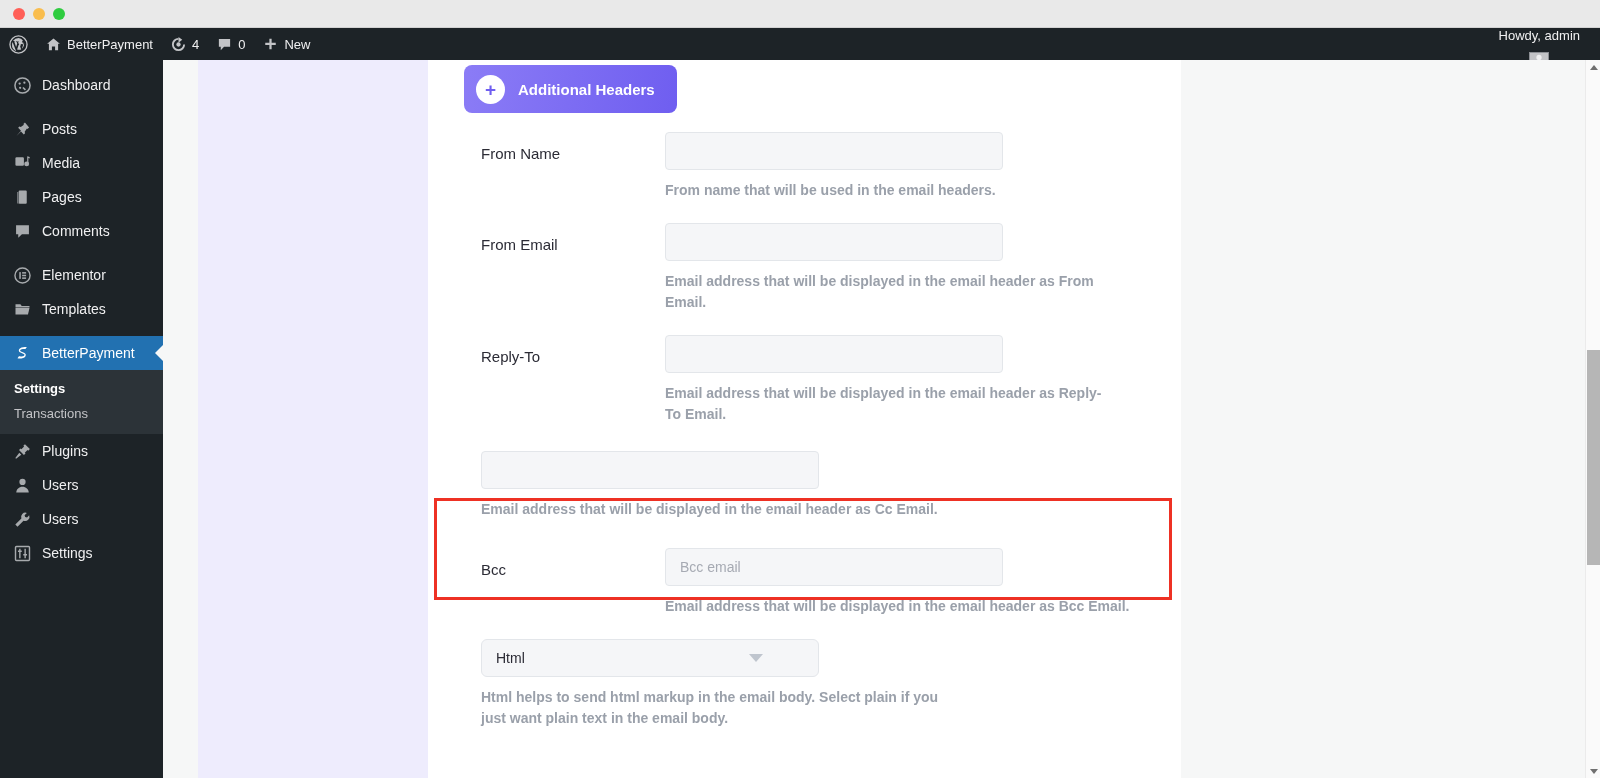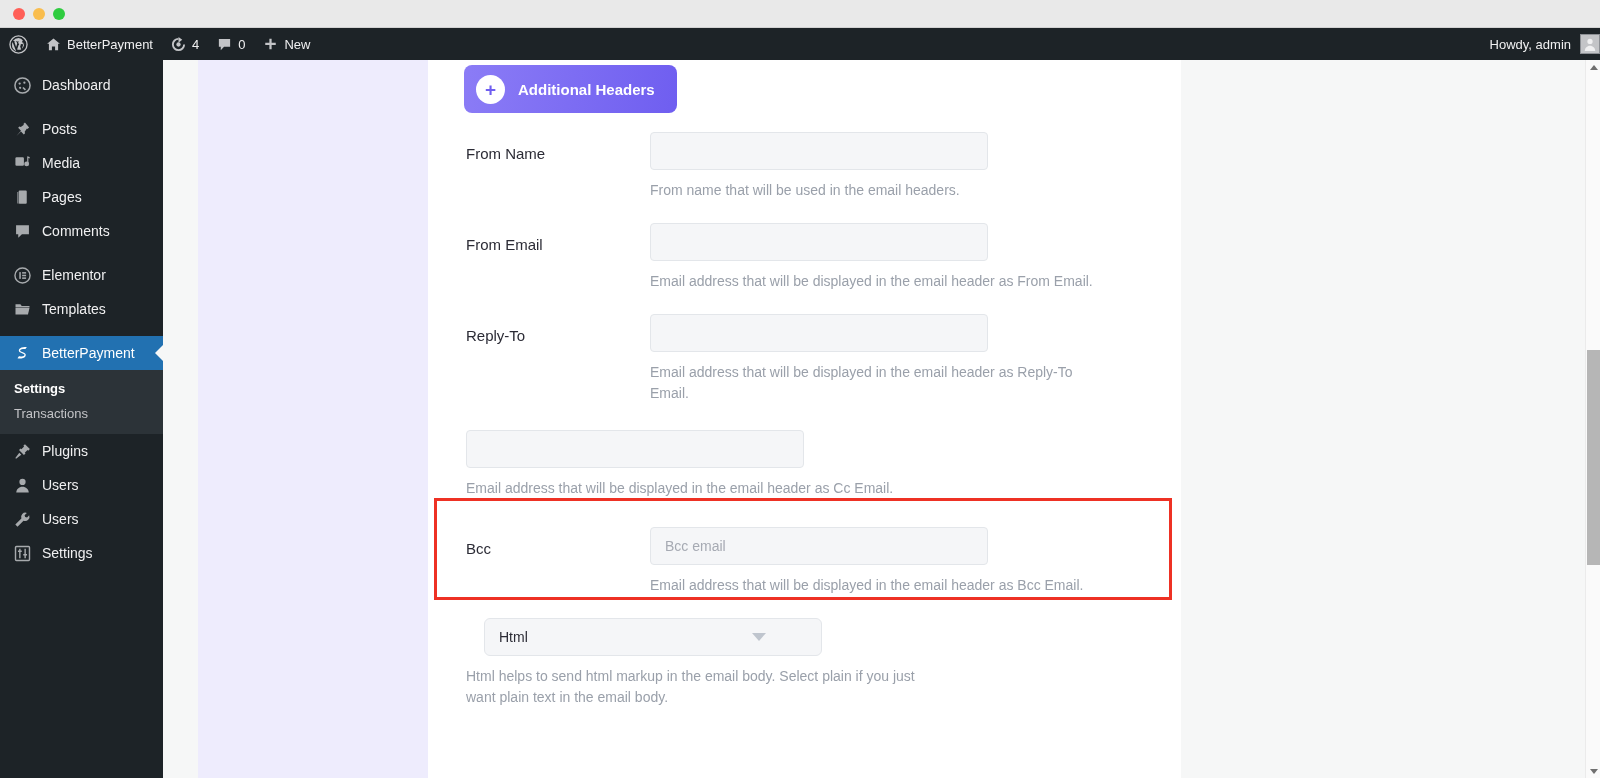--- a/index.html
+++ b/index.html
@@ -34,21 +34,21 @@
   }
   .ab-left { display: flex; align-items: center; height: 32px; }
   .ab-item {
     display: flex; align-items: center; gap: 6px;
     height: 32px; padding: 0 9px;
     color: #f0f0f1;
     white-space: nowrap;
   }
   .ab-item .glyph { color: #a7aaad; display: flex; align-items: center; }
   .ab-spacer { flex: 1; }
-  .ab-right { display: flex; align-items: center; height: 32px; padding-right: 0; gap: 9px; }
+  .ab-right { display: flex; align-items: center; height: 32px; padding-right: 20px; gap: 9px; flex-direction: column; }
   .avatar-box {
     width: 20px; height: 20px; background: #c3c4c7;
     display: flex; align-items: center; justify-content: center;
     border: 1px solid #8c8f94;
   }
 
   
   .stage { position: relative; width: 1600px; height: 718px; background: #000000; }
 
   
@@ -123,21 +123,21 @@
   }
   .headers-btn .plus-circle {
     width: 29px; height: 29px; border-radius: 50%;
     background: #fff; color: #6f5ef0;
     display: flex; align-items: center; justify-content: center;
     font-size: 19px; font-weight: bold; line-height: 1;
     flex: none;
   }
 
   
-  .form-area { position: absolute; left: 2px; top: 72px; width: 753px; }
+  .form-area { position: absolute; left: 17px; top: 72px; width: 753px; }
   .field-row {
     position: relative;
     display: flex;
     padding: 0 0 0 36px;
   }
   .field-label {
     width: 184px; flex: none;
     font-size: 15px; color: #2b2b35;
     padding-top: 13px;
   }
@@ -146,21 +146,21 @@
     width: 338px; height: 38px;
     background: #f5f6f8;
     border: 1px solid #e3e6ea;
     border-radius: 4px;
     padding: 0 14px;
     font-size: 14px; color: #2b2b35;
     font-family: "Liberation Sans", sans-serif;
     outline: none;
   }
   .txt-input::placeholder { color: #a6aab3; }
-  .select-wrap { position: relative; width: 296px; margin-left: 18px; }
+  .select-wrap { position: relative; width: 296px; }
   .sel-input {
     width: 338px; height: 38px;
     background: #f5f6f8;
     border: 1px solid #e3e6ea;
     border-radius: 6px;
     padding: 0 34px 0 14px;
     font-size: 14px; color: #2b2b35;
     font-family: "Liberation Sans", sans-serif;
     display: flex; align-items: center;
     cursor: pointer;
@@ -172,20 +172,21 @@
     border-style: solid;
     border-width: 8px 7px 0 7px;
     border-color: #bfc5ce transparent transparent transparent;
     pointer-events: none;
   }
   .helper {
     font-size: 14px; color: #9aa0aa;
     line-height: 21px;
     margin-top: 10px;
     max-width: 470px;
+    font-weight: bold;
   }
   .row-space { height: 22px; }
 
   
   .redbox {
     position: absolute;
     left: 434px; top: 438px;
     width: 738px; height: 102px;
     border: 3px solid #ee3124;
     pointer-events: none;

